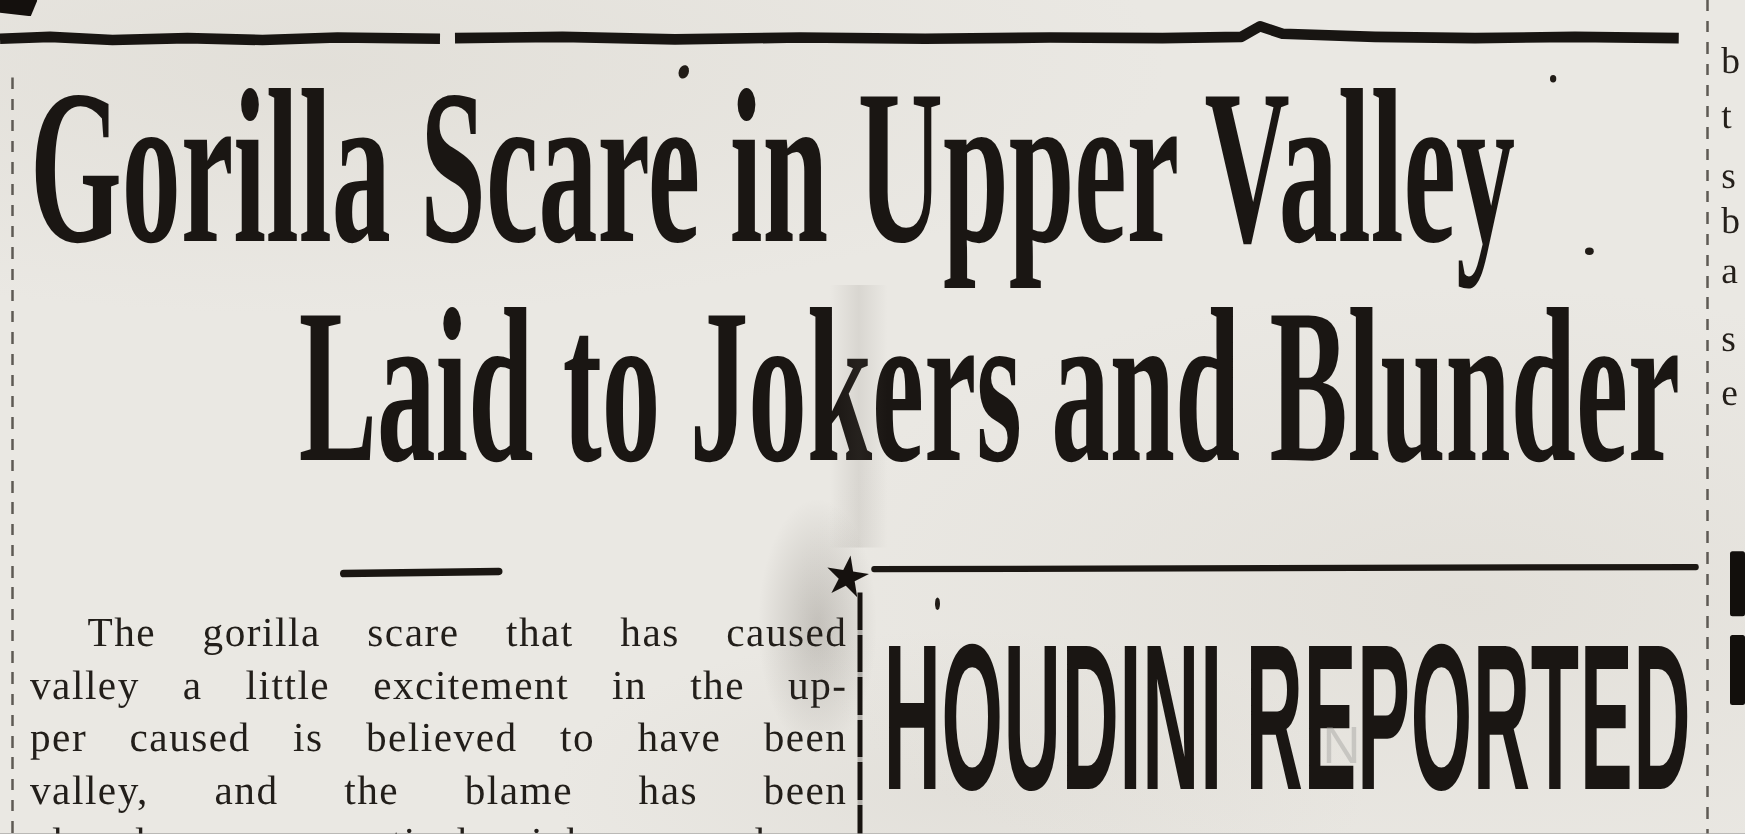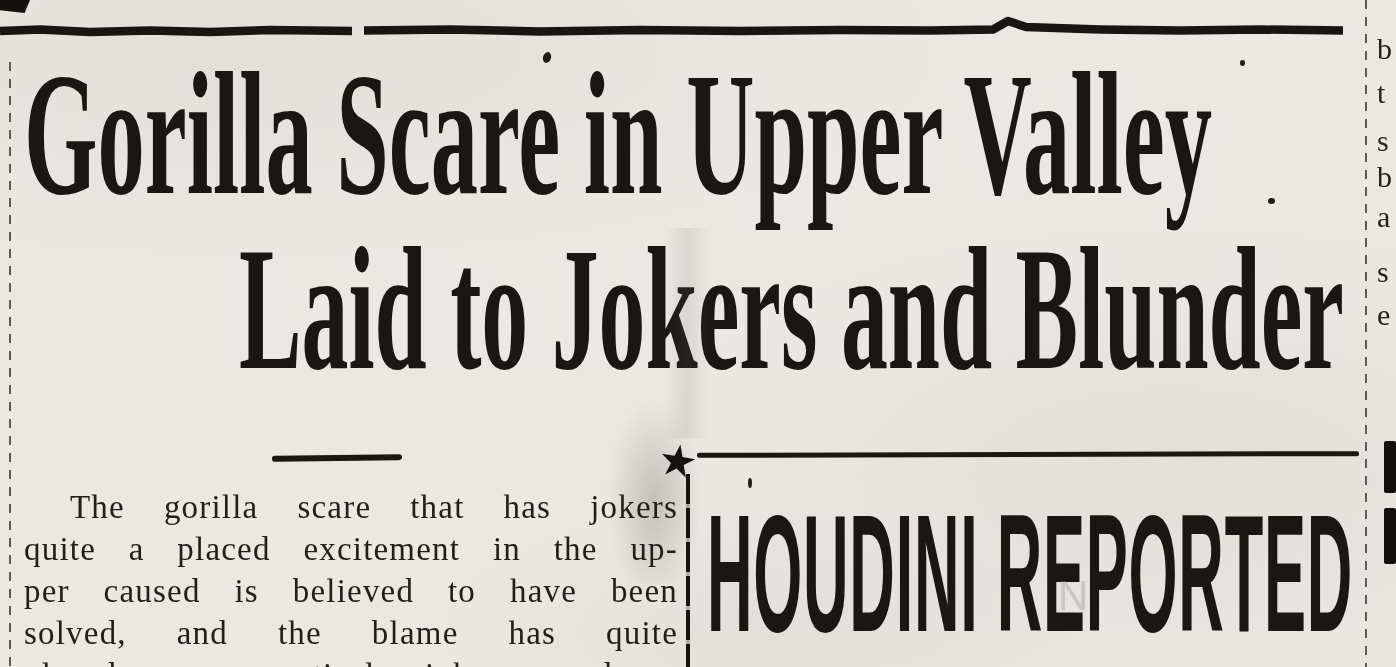--- a/index.html
+++ b/index.html
@@ -64,24 +64,24 @@
   <div class="abs smudge2"></div>
   <div class="abs smudge1"></div>
 
   <div class="abs rule-short"></div>
 
   <div class="abs star">★</div>
   <div class="abs rule-star"></div>
   <div class="abs rule-houdini-left"></div>
 
   <div class="abs bodycol">
-    <div class="bline indent">The gorilla scare that has jokers</div>
-    <div class="bline">quite a placed excitement in the up-</div>
+    <div class="bline indent">The gorilla scare that has caused</div>
+    <div class="bline">valley a little excitement in the up-</div>
     <div class="bline">per caused is believed to have been</div>
-    <div class="bline">solved, and the blame has quite</div>
+    <div class="bline">valley, and the blame has been</div>
     <div class="bline">placed on practical jokers and a</div>
   </div>
 
   <svg class="abs" style="left:704px;top:495px;width:655px;height:172px" viewBox="0 0 655 92" preserveAspectRatio="none">
     <text class="hl-sans" x="3" y="73" font-size="89" textLength="646" lengthAdjust="spacingAndGlyphs">HOUDINI REPORTED</text>
   </svg>
 
   <div class="abs watermark">N</div>
 
   <div class="abs vdash" style="left:9px;top:62px;height:605px;"></div>

